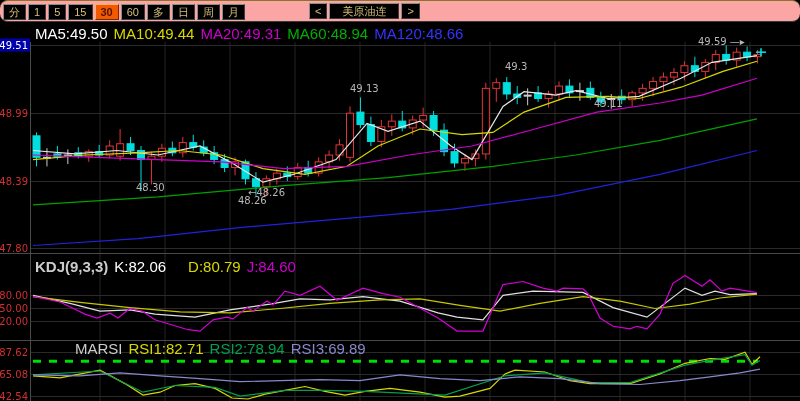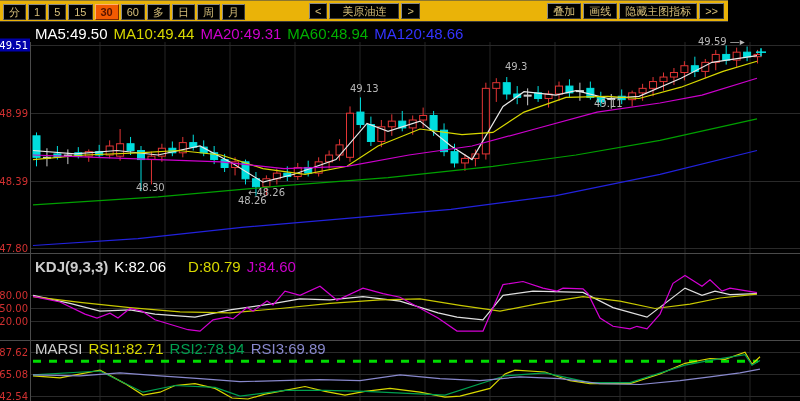--- a/index.html
+++ b/index.html
@@ -1,53 +1,47 @@
 <!DOCTYPE html>
 <html><head>
 <meta charset="utf-8">
 <style>
   html,body{margin:0;padding:0;background:#000;}
   body{width:800px;height:401px;position:relative;overflow:hidden;
        font-family:"Liberation Sans","DejaVu Sans",sans-serif;}
   
-  .toolbar{position:absolute;left:0;top:0;width:728px;height:22px;background:#eab308;
+  .toolbar{position:absolute;left:0;top:0;width:800px;height:22px;background:#fca5a5;
            border-top:1px solid #8a7530;border-bottom:1px solid #3a3a3a;
-           display:flex;align-items:center;box-sizing:border-box;padding-left:2px;z-index:5;}
+           display:flex;align-items:center;box-sizing:border-box;padding-left:2px;z-index:5;border-radius:8px;}
   .tbtn{display:inline-block;height:16px;line-height:15px;padding:0 5px;margin:0 1px;
         font-size:11px;color:#d6bf7a;background:#000;text-align:center;cursor:pointer;
         border:1px solid;border-color:#8a8a8a #3c3c3c #3c3c3c #8a8a8a;box-sizing:border-box;}
   .tbtn.active{background:#f25a02;color:#571400;border-color:#ffb070 #7a2a00 #7a2a00 #ffb070;font-weight:bold;}
   .sym-nav{display:flex;align-items:center;margin-left:62px;}
   .sym-box{min-width:70px;}
   .right-group{margin-left:auto;display:flex;align-items:center;margin-right:3px;}
   
   .hdr{position:absolute;left:35px;font-size:15px;white-space:nowrap;z-index:4;letter-spacing:0;}
   .hdr span{margin-right:6px;}
   #main-header{top:25px;}
   #kdj-header{top:258px;}
-  #rsi-header{top:340px;}
+  #rsi-header{top:340px;margin-left:40px;}
   svg{position:absolute;left:0;top:0;}
   text{font-family:"DejaVu Sans","Liberation Sans",sans-serif;}
 </style>
 </head>
 <body>
 
 <div class="toolbar">
   <span id="period-buttons"><span class="tbtn">分</span><span class="tbtn">1</span><span class="tbtn">5</span><span class="tbtn">15</span><span class="tbtn active">30</span><span class="tbtn">60</span><span class="tbtn">多</span><span class="tbtn">日</span><span class="tbtn">周</span><span class="tbtn">月</span></span>
   <span class="sym-nav">
     <span class="tbtn">&lt;</span>
     <span class="tbtn sym-box">美原油连</span>
     <span class="tbtn">&gt;</span>
   </span>
-  <span class="right-group" id="right-buttons">
-      <span class="tbtn">叠加</span>
-      <span class="tbtn">画线</span>
-      <span class="tbtn">隐藏主图指标</span>
-      <span class="tbtn">&gt;&gt;</span>
-    </span>
 </div>
 
 <div class="hdr" id="main-header"><span style="color: rgb(255, 255, 255);">MA5:49.50</span><span style="color: rgb(216, 216, 0);">MA10:49.44</span><span style="color: rgb(204, 0, 204);">MA20:49.31</span><span style="color: rgb(0, 176, 0);">MA60:48.94</span><span style="color: rgb(51, 51, 255);">MA120:48.66</span></div>
 <div class="hdr" id="kdj-header"><span style="color: rgb(204, 204, 204); font-weight: bold;">KDJ(9,3,3)</span><span style="color: rgb(255, 255, 255);">K:82.06</span><span style="color: rgb(216, 216, 0); padding-left: 16px;">D:80.79</span><span style="color: rgb(204, 0, 204);">J:84.60</span></div>
 <div class="hdr" id="rsi-header"><span style="color: rgb(204, 204, 204);">MARSI</span><span style="color: rgb(216, 216, 0);">RSI1:82.71</span><span style="color: rgb(0, 160, 80);">RSI2:78.94</span><span style="color: rgb(136, 136, 204);">RSI3:69.89</span></div>
 
 <svg id="chart-svg" width="800" height="401" viewBox="0 0 800 401">
     <rect x="0" y="0" width="800" height="401" fill="#000"></rect>
     <defs>
       <clipPath id="clip-main">

